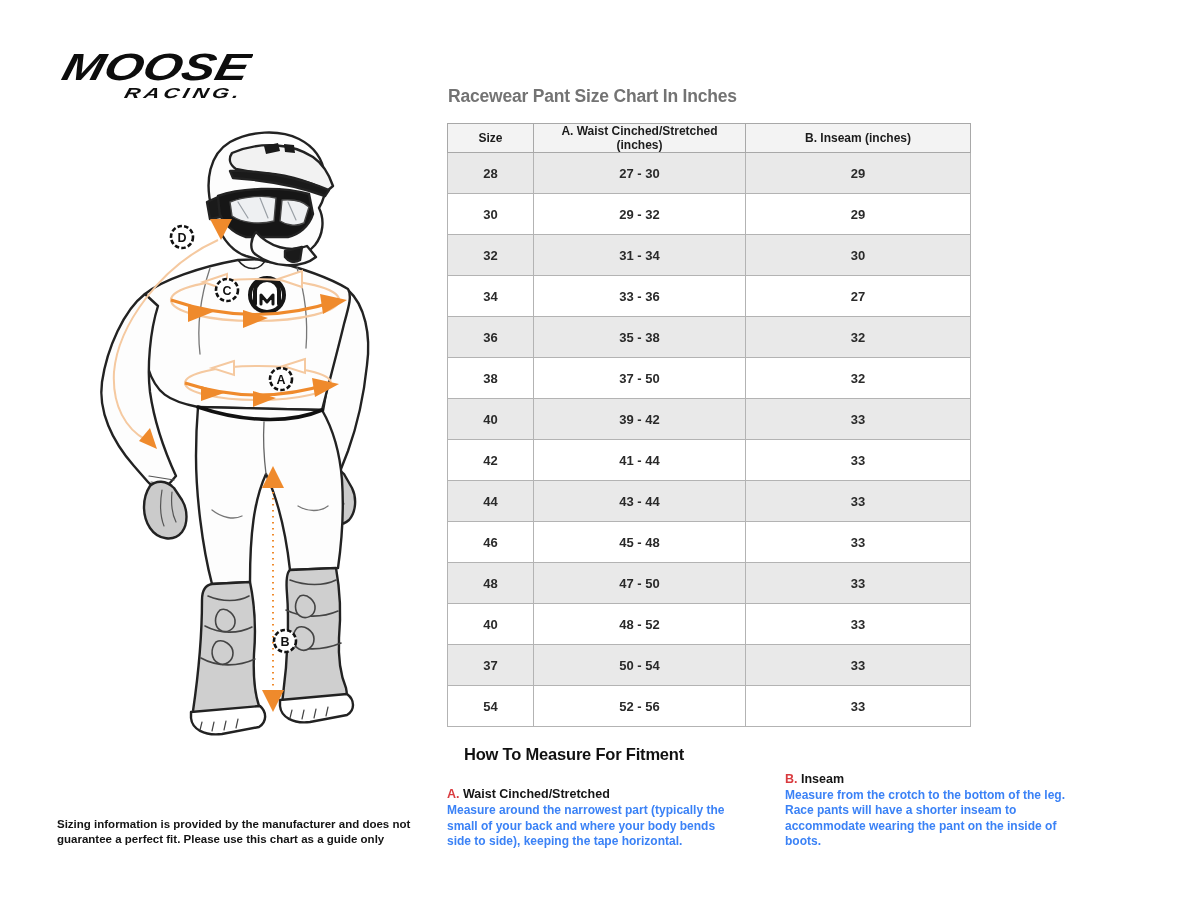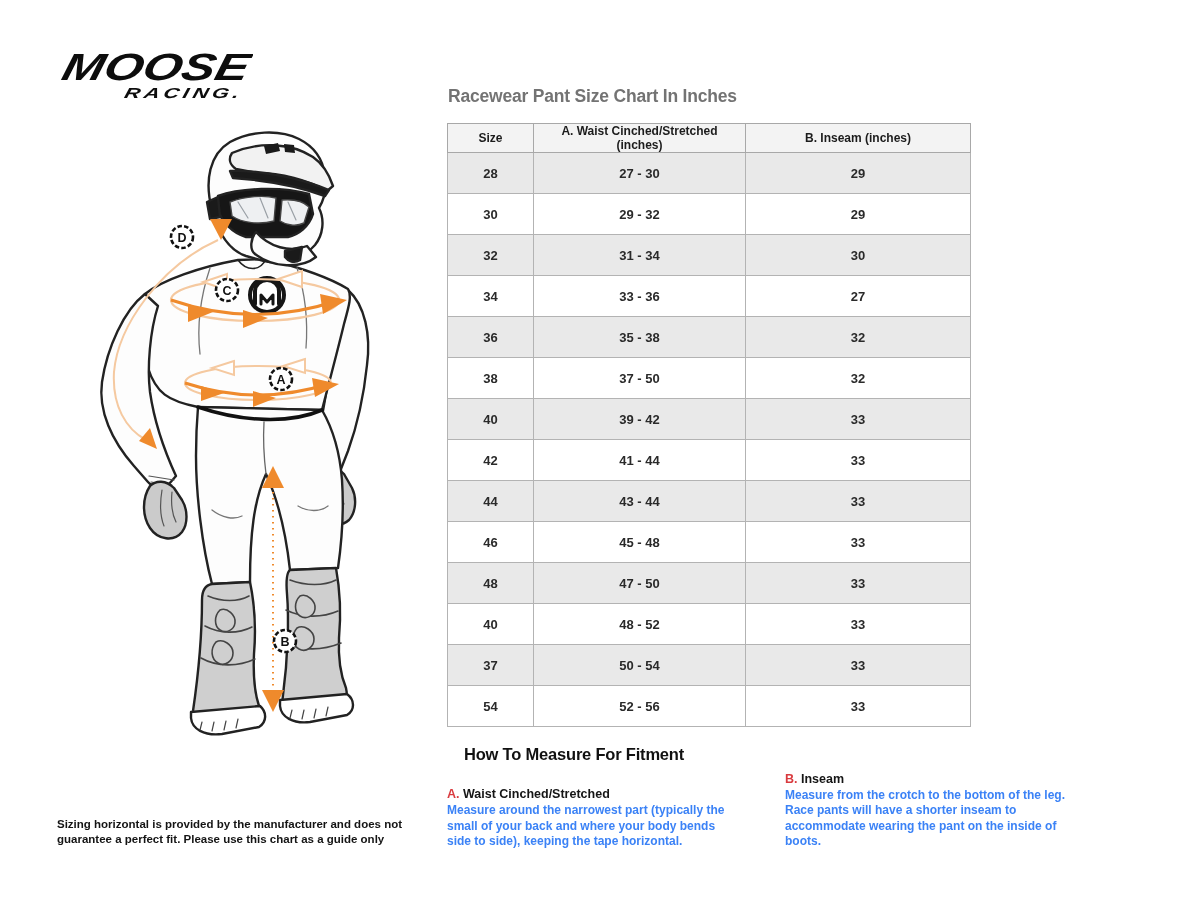--- a/index.html
+++ b/index.html
@@ -278,14 +278,14 @@
       <div class="measure-col b">
         <div class="measure-label">
           <span class="letter">B.</span>
           <span>Inseam</span>
         </div>
         <p>Measure from the crotch to the bottom of the leg. Race pants will have a shorter inseam to accommodate wearing the pant on the inside of boots.</p>
       </div>
     </div>
   </div>
 
-  <p class="disclaimer">Sizing horizontal is provided by the manufacturer and does not guarantee a perfect fit. Please use this chart as a guide only</p>
+  <p class="disclaimer">Sizing information is provided by the manufacturer and does not guarantee a perfect fit. Please use this chart as a guide only</p>
 </div>
 
 </body></html>

